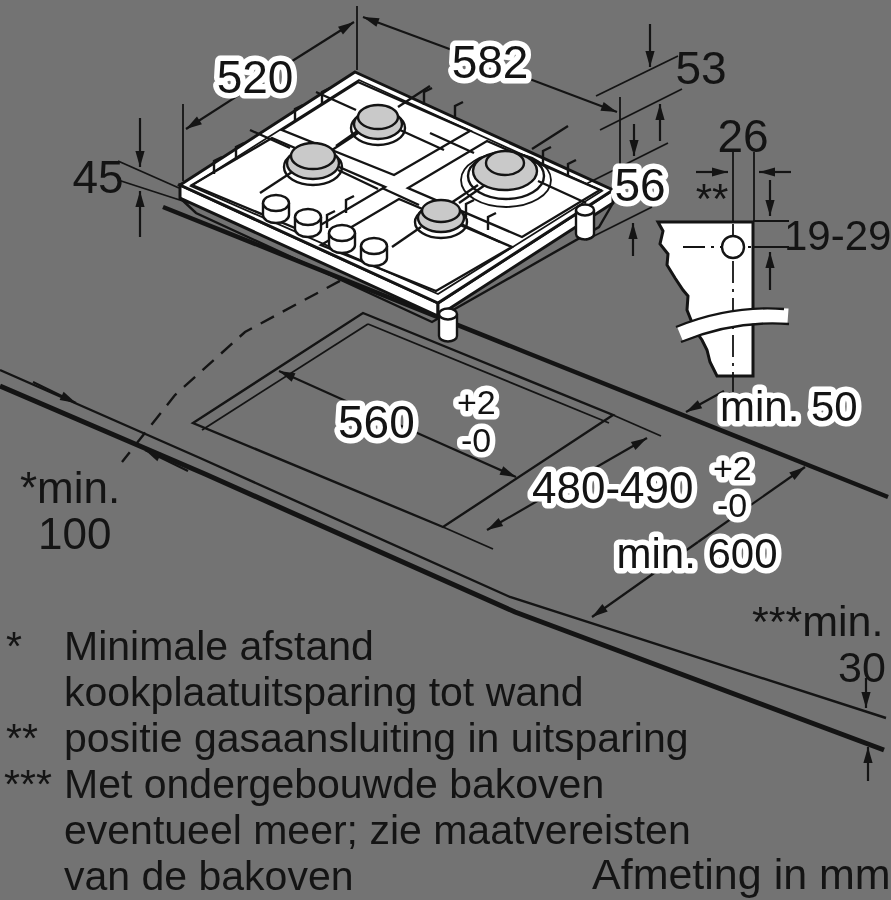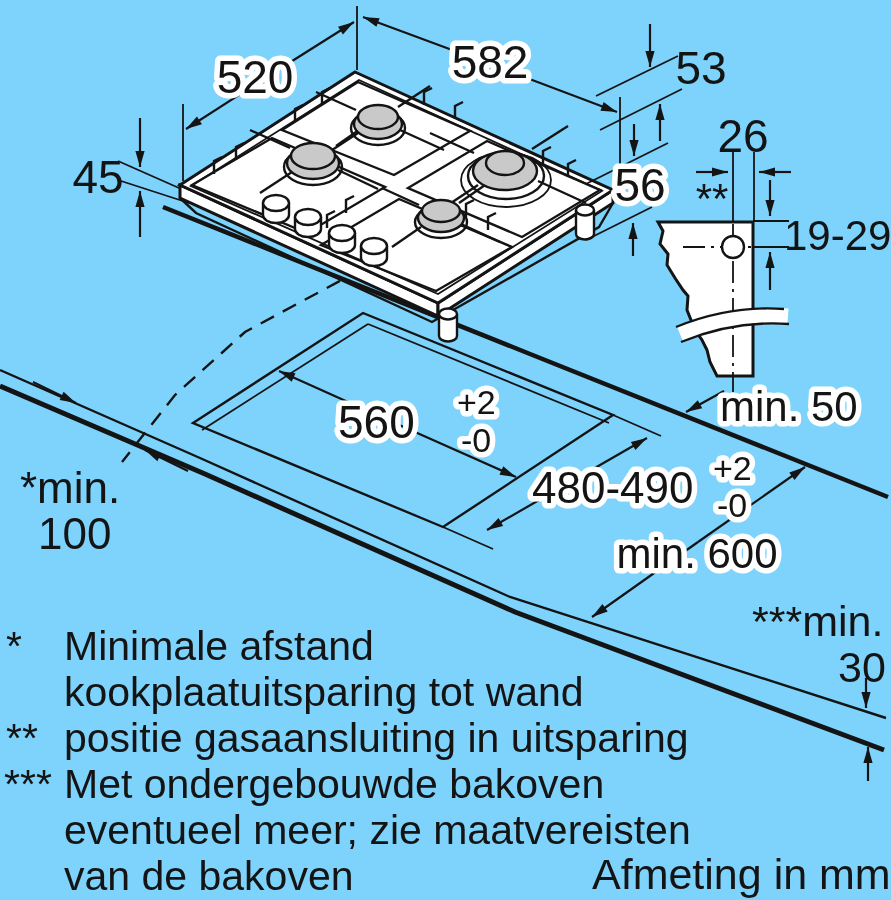--- a/index.html
+++ b/index.html
@@ -1,16 +1,16 @@
 <!DOCTYPE html>
 <html><head>
 <meta charset="utf-8">
 <style>
   html,body{margin:0;padding:0;background:#fff;}
-  .page{position:relative;width:891px;height:900px;background:#7dd3fc;overflow:hidden;}
+  .page{position:relative;width:891px;height:900px;background:#737373;overflow:hidden;}
   svg{display:block;}
   svg text{font-family:"Liberation Sans","DejaVu Sans",sans-serif;fill:#141414;}
   .s46{font-size:46px;} .s44{font-size:44px;} .s42{font-size:42px;}
   .s41{font-size:41px;} .s34{font-size:34px;} .s43{font-size:43px;}
   .halo{paint-order:stroke;stroke:#fff;stroke-width:11px;stroke-linejoin:round;}
   .ln{stroke:#141414;fill:none;stroke-width:2.4px;stroke-linecap:butt;}
   .thin{stroke-width:1.8px;} .med{stroke-width:3px;} .thk{stroke-width:5px;}
   .thk2{stroke-width:4.5px;}
   .dim{stroke:#141414;fill:none;stroke-width:2.2px;}
   .fillw{fill:#fff;} .gray{fill:#c9c9c9;}

